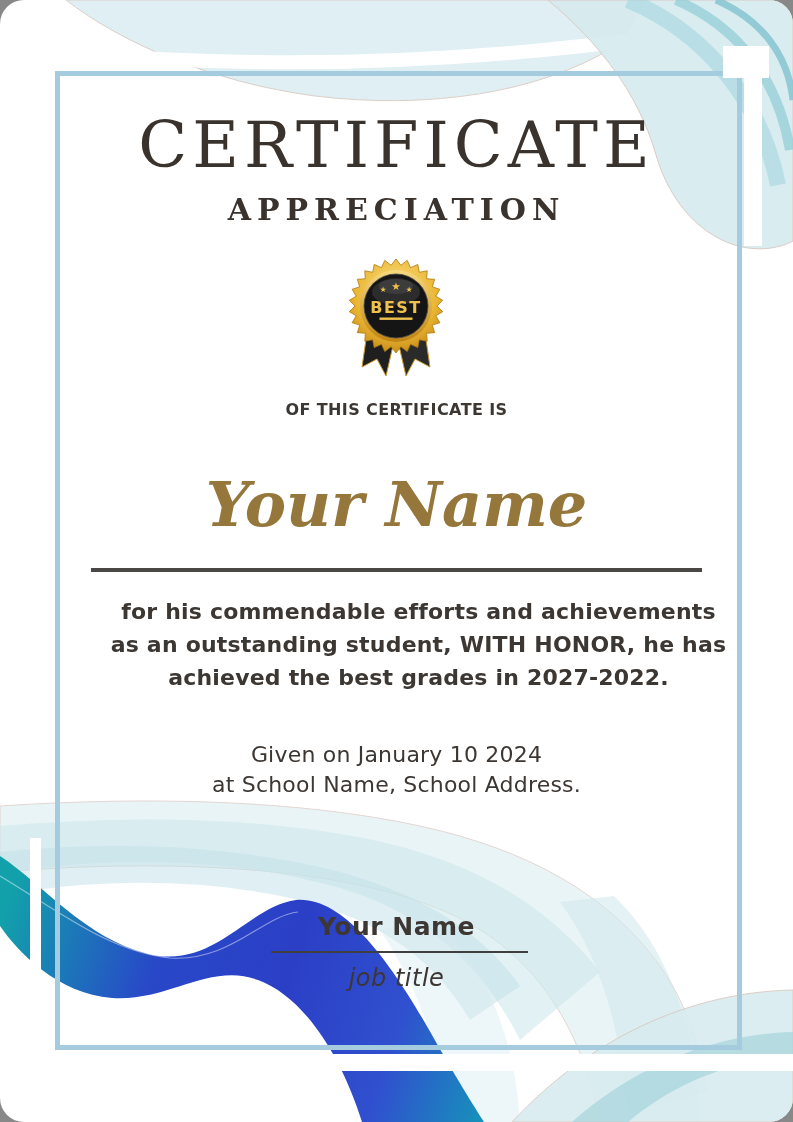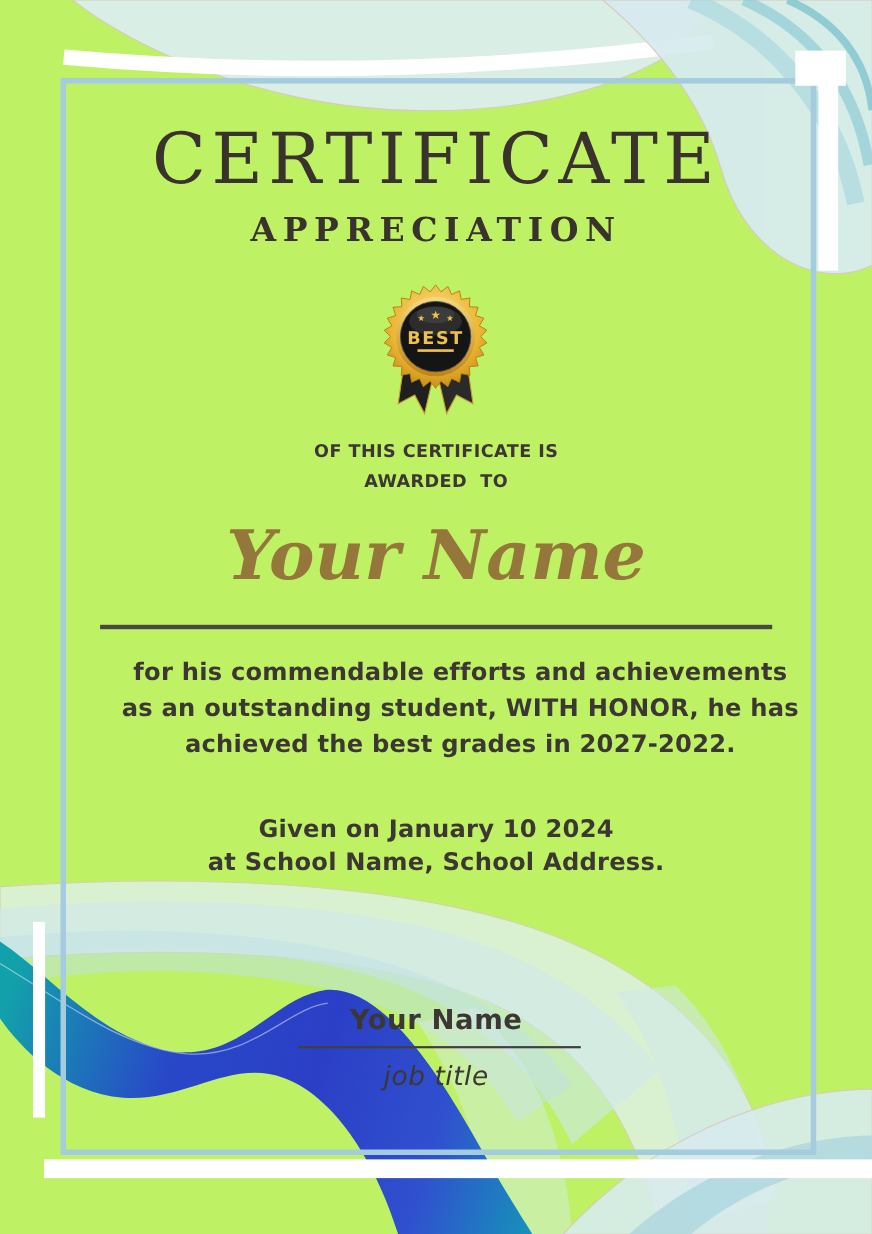--- a/index.html
+++ b/index.html
@@ -1,21 +1,22 @@
 <!DOCTYPE html>
 <html><head>
 <meta charset="utf-8">
 <style>
   * { margin:0; padding:0; box-sizing:border-box; }
   body { background:#888; }
   .page {
-    position:relative; width:793px; height:1122px; background:#bef264;
+    position:relative; width:793px; height:1122px; background:#ffffff;
     overflow:hidden; margin:0 auto;
     font-family:"DejaVu Sans","Liberation Sans",sans-serif;
     color:#3a3431;
+    border-radius:24px;
   }
   .deco { position:absolute; inset:0; width:793px; height:1122px; z-index:0; }
   .frame {
     position:absolute; left:55px; top:71px; width:687px; height:979px;
     border:5px solid #a5cbdf; z-index:2;
   }
   .notch { position:absolute; background:#ffffff; z-index:3; }
   .notch-h { left:723px; top:46px; width:46px; height:32px; }
   .notch-v { left:744px; top:50px; width:18px; height:196px; }
   .content { position:absolute; inset:0; z-index:4; text-align:center; }
@@ -47,21 +48,21 @@
     background:#4b4744; z-index:4;
   }
   .body-text {
     position:absolute; top:595px; left:0; right:0;
     font-size:22px; font-weight:700; line-height:33px; letter-spacing:.2px;
     color:#3d3733;
     margin-left:44px;
   }
   .given {
     position:absolute; top:740px; left:0; right:0;
-    font-size:22px; font-weight:700; line-height:30px; letter-spacing:.2px;
+    font-size:22px; font-weight:400; line-height:30px; letter-spacing:.2px;
     color:#3d3733;
   }
   .sig-name {
     position:absolute; top:912px; left:0; right:0;
     font-size:25px; font-weight:700; letter-spacing:.5px; color:#3d3733;
   }
   .sig-rule {
     position:absolute; top:951px; left:271px; width:257px; height:2px;
     background:#3f3f3f; z-index:4;
   }
@@ -142,21 +143,21 @@
       <circle cx="60" cy="56" r="32" fill="#151515" stroke="#4d4d4d" stroke-width="0.8"></circle>
       <ellipse cx="60" cy="42" rx="24" ry="13" fill="#ffffff" opacity="0.10"></ellipse>
       <ellipse cx="60" cy="36" rx="17" ry="8" fill="#ffffff" opacity="0.08"></ellipse>
       <text x="47" y="42" font-size="7.5" fill="#eec14f" text-anchor="middle">★</text>
       <text x="60" y="40" font-size="10.5" fill="#eec14f" text-anchor="middle">★</text>
       <text x="73" y="42" font-size="7.5" fill="#eec14f" text-anchor="middle">★</text>
       <text x="60" y="63" font-size="16" font-weight="bold" letter-spacing="1.5" fill="#eec14f" text-anchor="middle" font-family="DejaVu Sans, sans-serif">BEST</text>
       <rect x="43.5" y="67.5" width="33" height="2.4" fill="#eec14f"></rect>
     </svg>
 
-    <div class="awarded"><span>OF THIS CERTIFICATE IS</span><br><span>AWARDED  TO</span></div>
+    <div class="awarded"><span>OF THIS CERTIFICATE IS</span><br></div>
 
     <div class="recipient">Your Name</div>
     <div class="name-rule"></div>
 
     <div class="body-text"><span>for his commendable efforts and achievements</span><br><span>as an outstanding student, WITH HONOR, he has</span><br><span>achieved the best grades in 2027-2022.</span></div>
 
     <div class="given"><span>Given on January 10 2024</span><br><span>at School Name, School Address.</span></div>
 
     <div class="sig-name">Your Name</div>
     <div class="sig-rule"></div>

